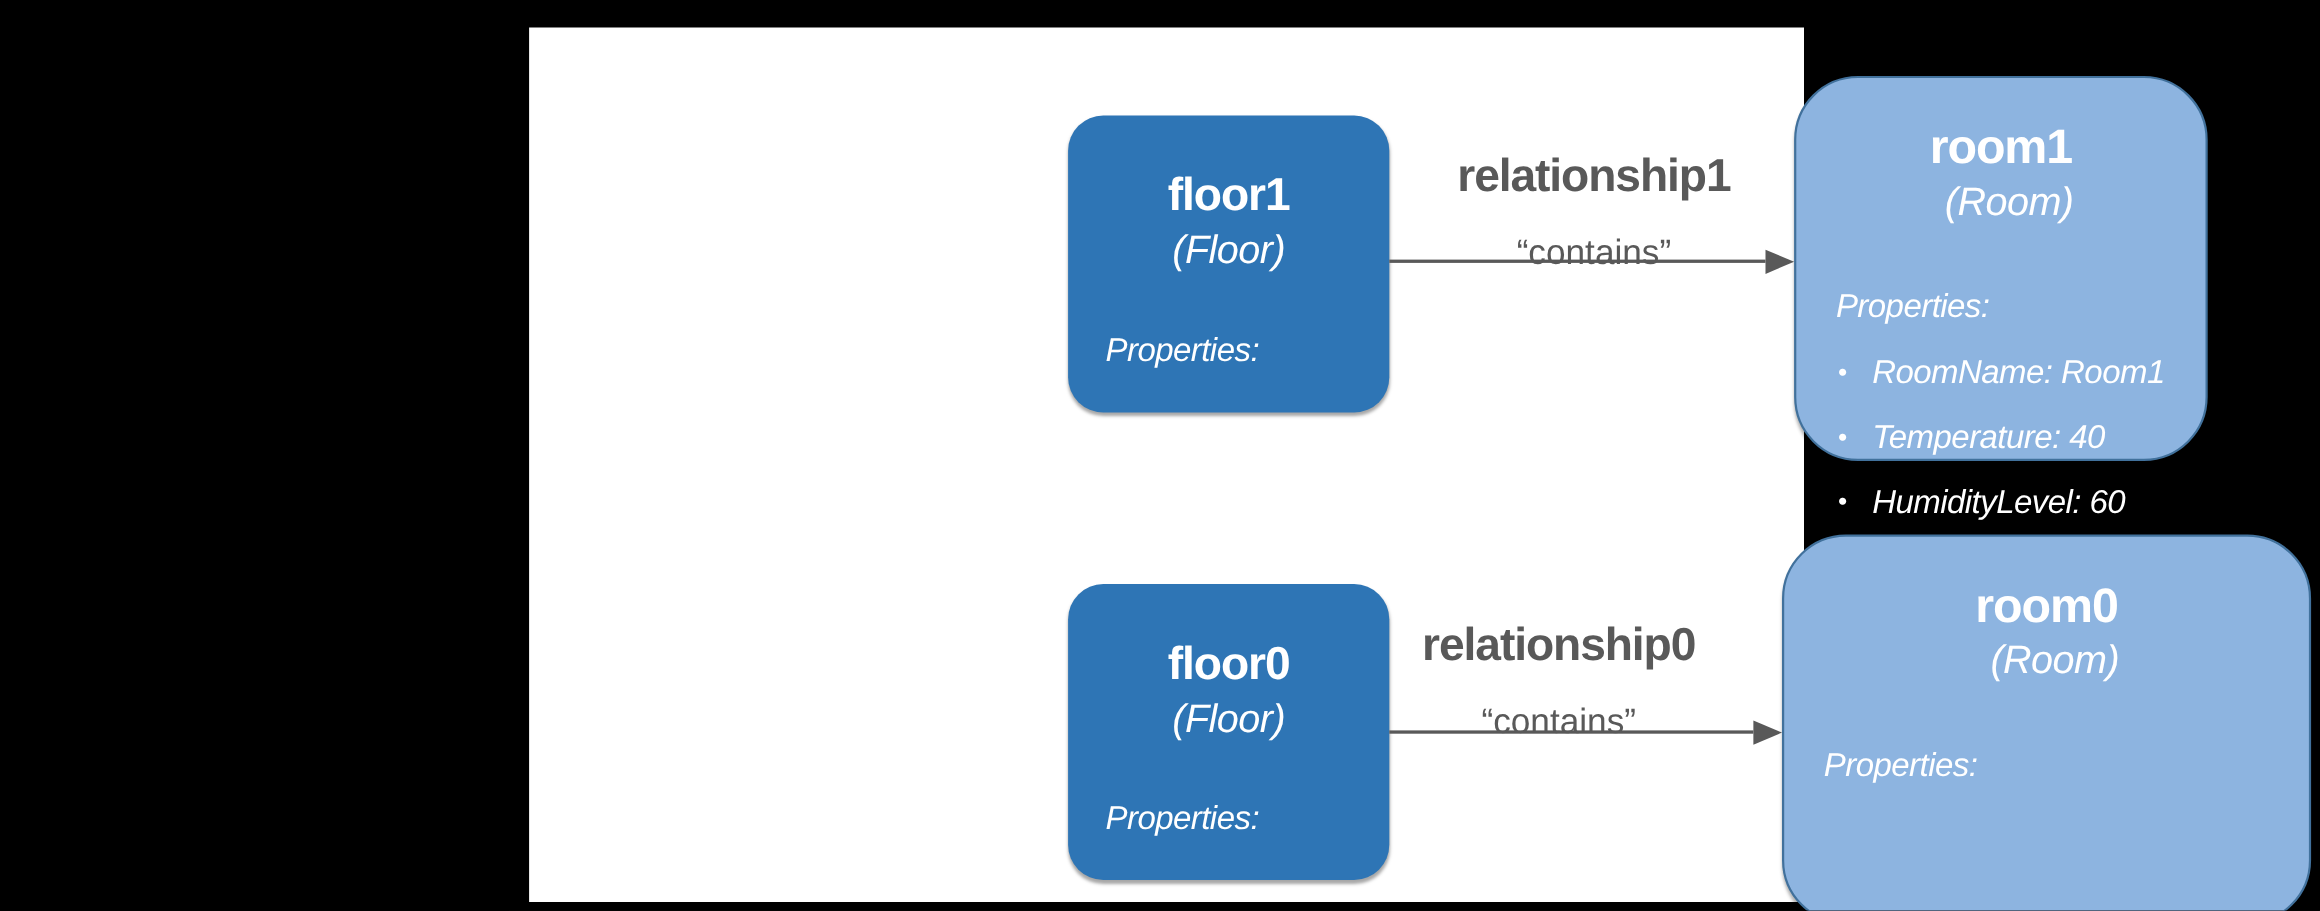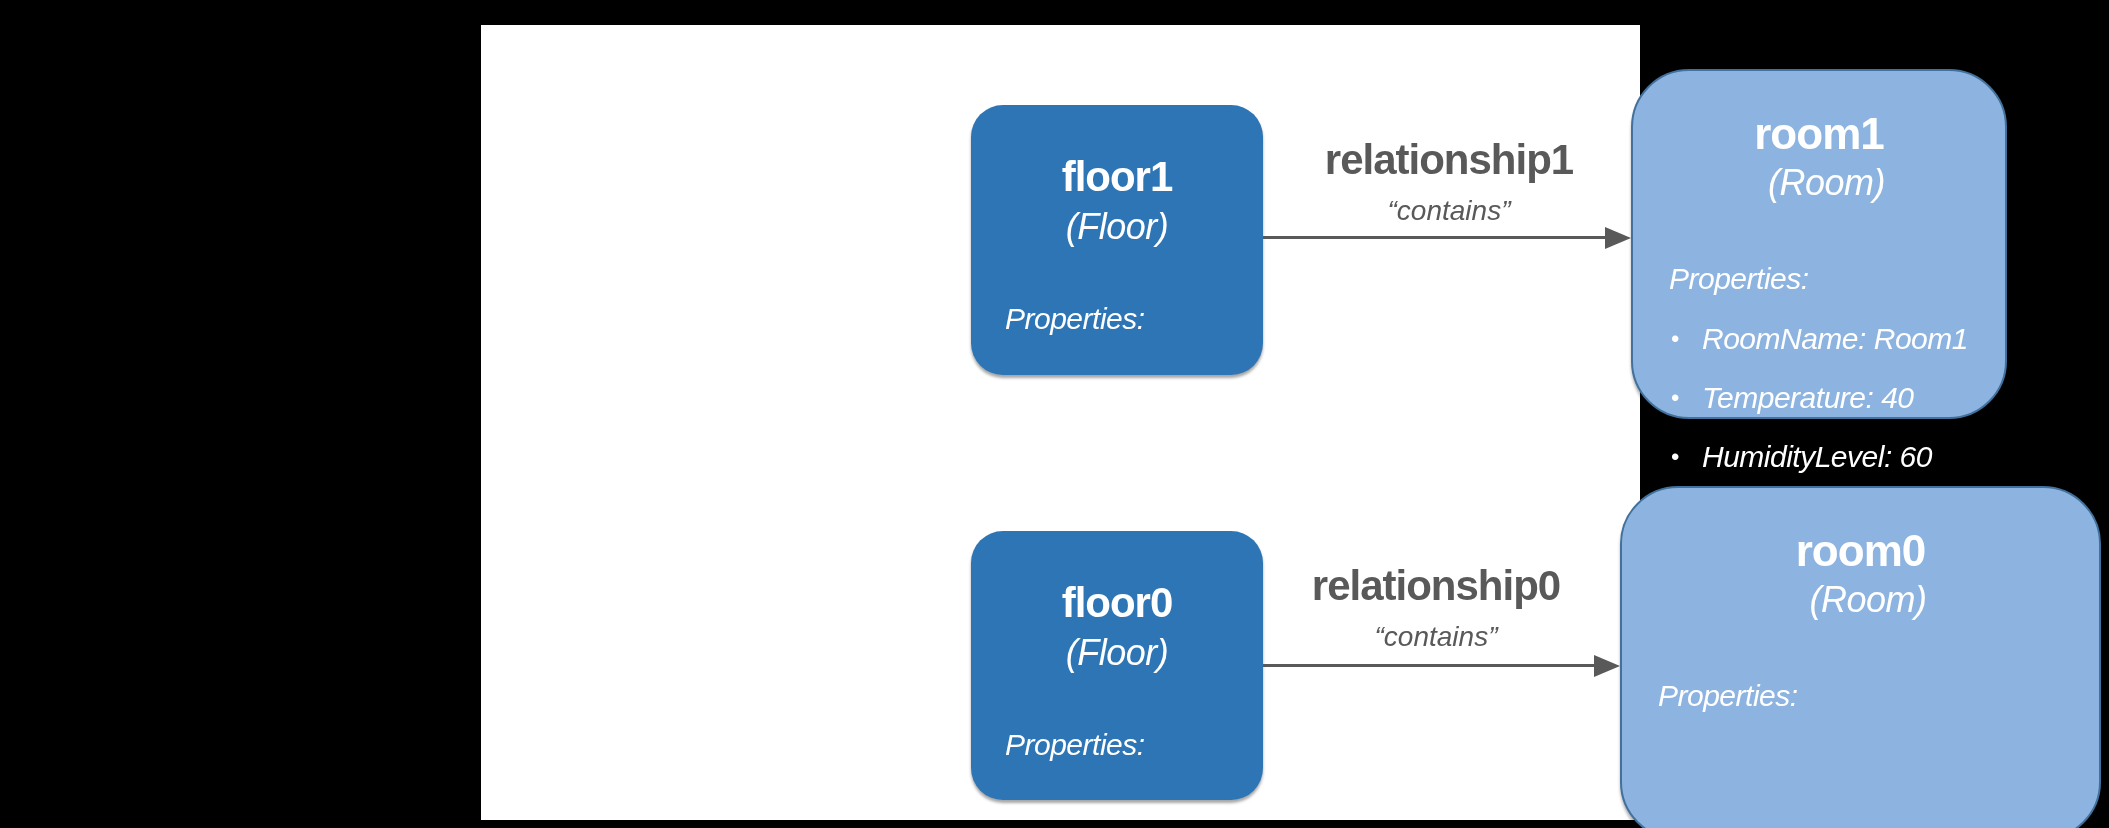--- a/index.html
+++ b/index.html
@@ -95,31 +95,30 @@
     font-style: normal;
   }
   
   .rel-label {
     position: absolute;
     width: 420px;
     text-align: center;
     color: var(--label-text, #595959);
   }
   #rel1 { left: 758px; top: 112px; }
-  #rel0 { left: 745px; top: 538px; }
+  #rel0 { left: 726px; top: 538px; }
   .rel-name {
     font-size: 42px;
     font-weight: bold;
     letter-spacing: -1px;
     line-height: 46px;
   }
   .rel-quote {
-    font-size: 28px;
-    font-style: italic;
-    margin-top: 10px;
+    font-size: 32px;
+    margin-top: 28px;
     line-height: 36px;
   }
   
   .arrow {
     position: absolute;
     height: 3px;
     background: var(--arrow-color, #595959);
   }
   #arrow1 { left: 782px; top: 211px; width: 342px; }
   #arrow0 { left: 782px; top: 639px; width: 331px; }

